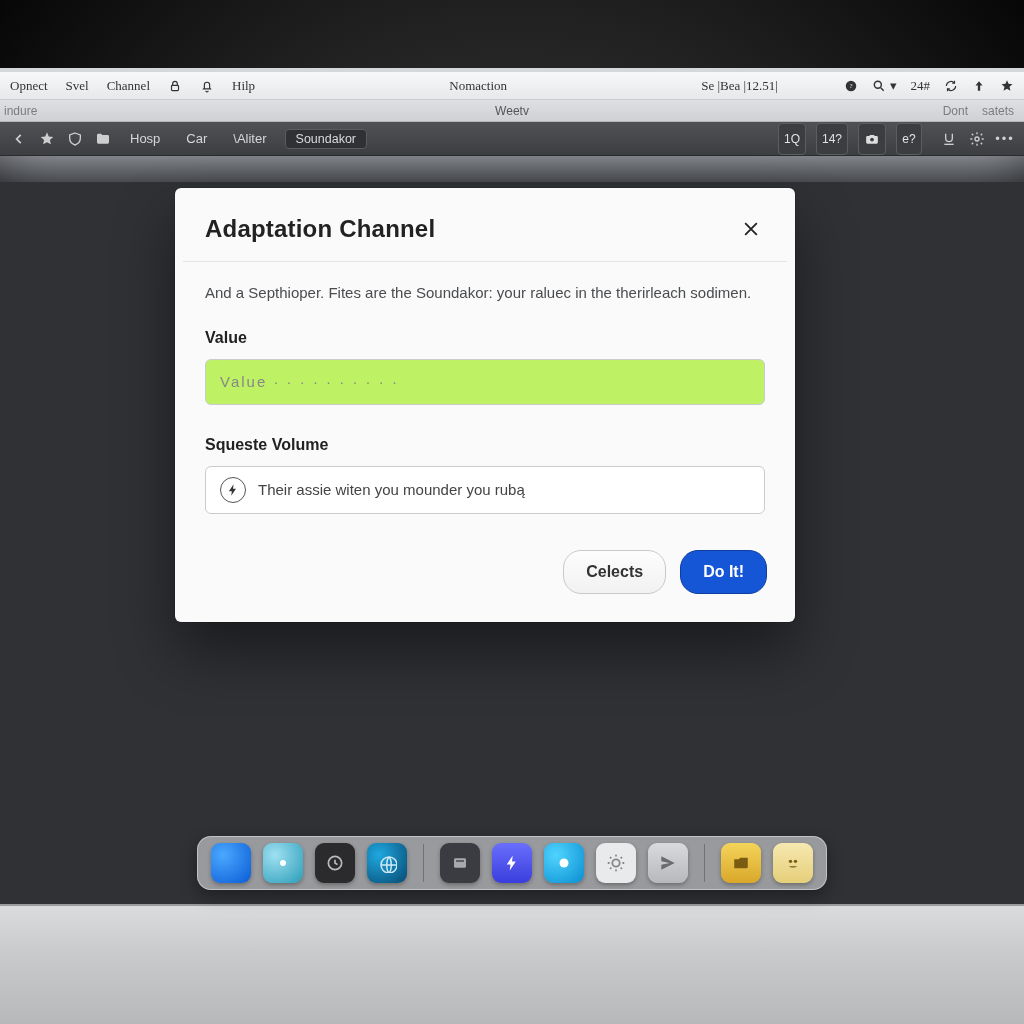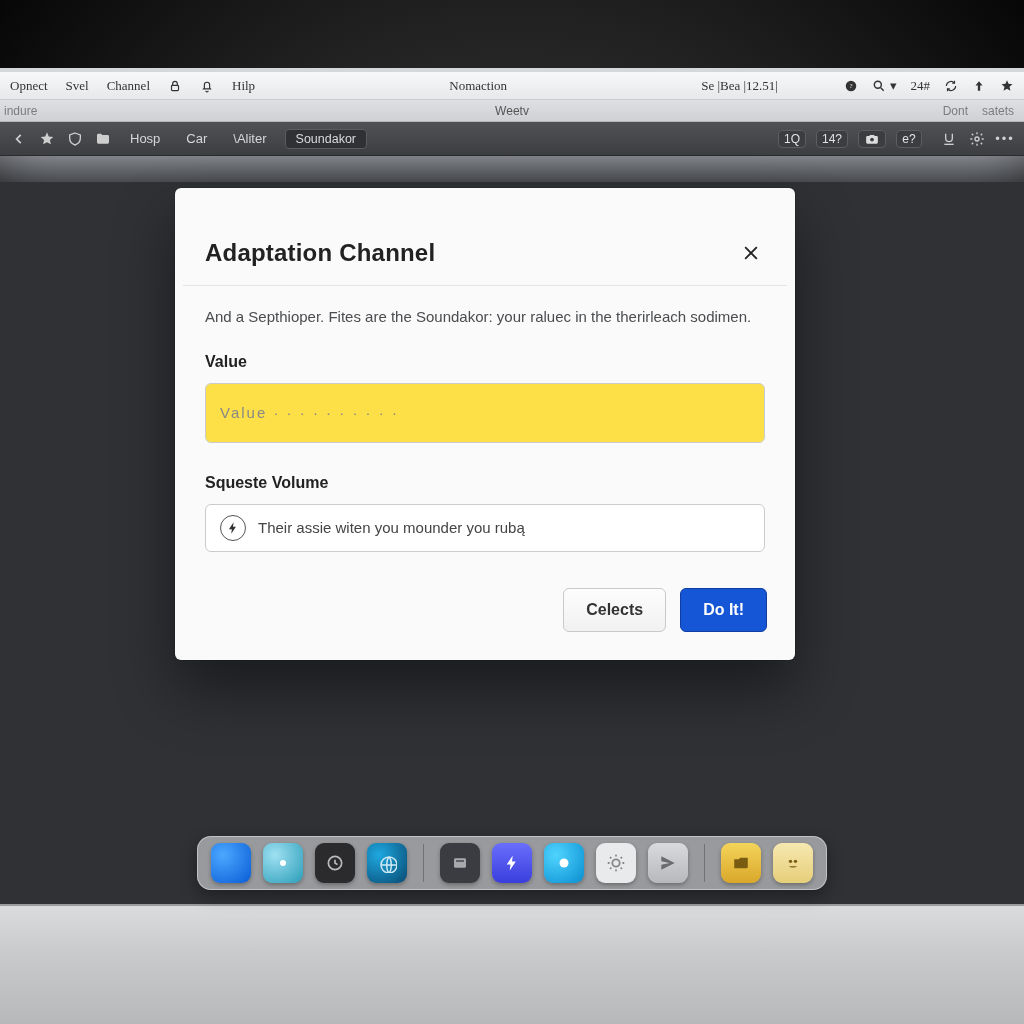--- a/index.html
+++ b/index.html
@@ -64,21 +64,21 @@
     padding:0 10px; gap:10px;
   }
   .toolbar .ticon{width:18px;height:18px;display:flex;align-items:center;justify-content:center;opacity:.9}
   .toolbar .titem{padding:2px 8px;border-radius:3px}
   .toolbar .pill{
     background:#2f3134;border:1px solid #5a5c60;border-radius:4px;
     padding:2px 10px;font-size:12.5px;color:#d9dadc;
   }
   .toolbar .spacer{flex:1}
   .toolbar .chip{
-    min-width:26px;height:18px;border:1px solid #5b5d61;border-radius:4px;
+    min-width:26px;height:32px;border:1px solid #5b5d61;border-radius:4px;
     background:#3b3d41;display:flex;align-items:center;justify-content:center;
     font-size:12px;color:#e2e3e5;padding:0 5px;
   }
 
   
   .canvas{
     position:absolute; top:110px; left:0; right:0; bottom:0;
     background:#2f3135;
   }
 
@@ -87,48 +87,48 @@
     position:absolute;
     left:175px; top:6px;
     width:620px;
     background:#fafafa;
     border-radius:6px;
     box-shadow:0 30px 60px rgba(0,0,0,.45),0 0 0 1px rgba(0,0,0,.12);
     padding:0;
   }
   .modal-header{
     padding:27px 30px 18px 30px;
-    display:flex;align-items:center;justify-content:space-between;margin-top:24px;
+    display:flex;align-items:center;justify-content:space-between;
   }
   .modal-title{font-size:24px;font-weight:700;color:#222;letter-spacing:.2px}
   .close-x{font-size:22px;color:#333;cursor:pointer;width:28px;height:28px;display:flex;align-items:center;justify-content:center}
   .modal hr{border:none;border-top:1px solid #e3e4e6;margin:0 8px}
   .modal-body{padding:20px 30px 6px 30px;color:#4a4c4f;font-size:15px;line-height:1.45}
   .modal-body p{margin-bottom:22px}
   .lbl{font-weight:700;color:#222;font-size:16px;margin:6px 0 10px 0;display:block}
   .txt{
-    width:100%;height:60px;border:1px solid #c9cbce;border-radius:6px;
-    background:#fde047;padding:0 14px;font-size:15px;color:#555;
+    width:100%;height:46px;border:1px solid #c9cbce;border-radius:6px;
+    background:#bef264;padding:0 14px;font-size:15px;color:#555;
     letter-spacing:2px;
   }
   .txt::placeholder{color:#888;letter-spacing:2px}
   .info-row{
     width:100%;min-height:48px;border:1px solid #c9cbce;border-radius:6px;
     background:#fff;display:flex;align-items:center;gap:12px;padding:0 14px;
     font-size:15px;color:#444;margin-bottom:24px;
   }
   .bolt{
     width:26px;height:26px;border:1.5px solid #555;border-radius:50%;
     display:flex;align-items:center;justify-content:center;font-size:15px;color:#333;
   }
   .modal-actions{
     display:flex;justify-content:flex-end;gap:14px;padding:6px 28px 28px 28px;
   }
   .btn{
-    height:44px;padding:0 22px;border-radius:6px;font-size:16px;font-weight:600;
+    height:44px;padding:0 22px;border-radius:18px;font-size:16px;font-weight:600;
     display:flex;align-items:center;justify-content:center;cursor:pointer;text-align:right;
   }
   .btn-secondary{background:linear-gradient(#fdfdfd,#f1f1f2);border:1px solid #c7c9cc;color:#333}
   .btn-primary{background:#1556d6;border:1px solid #0f3ea0;color:#fff}
 
   
   .dock{
     position:absolute;left:50%;bottom:14px;transform:translateX(-50%);
     height:54px;padding:6px 14px;
     background:rgba(240,240,242,.55);

